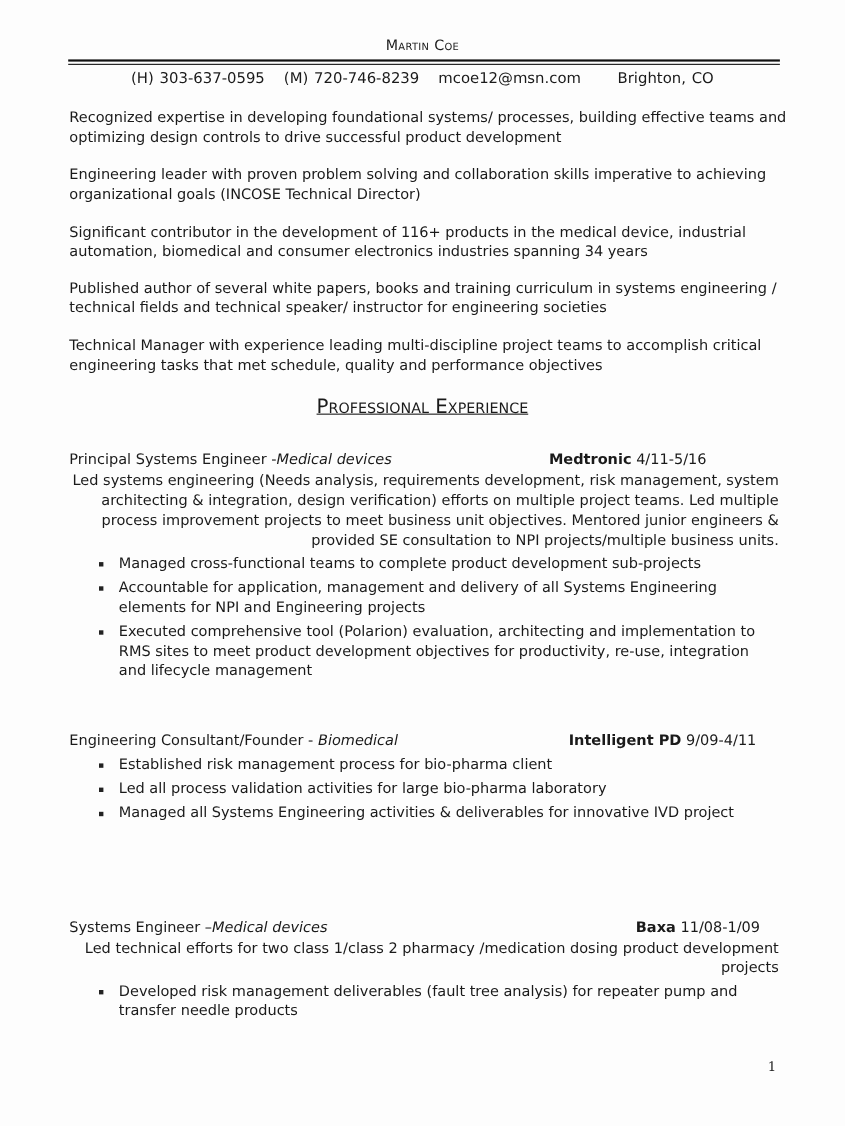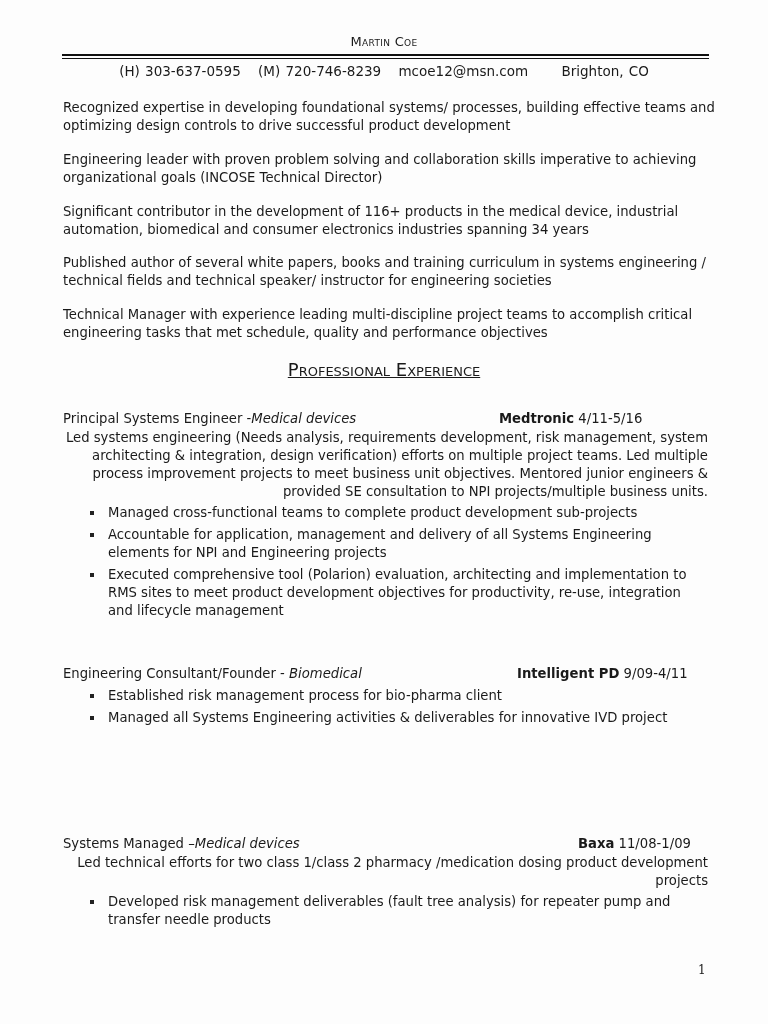--- a/index.html
+++ b/index.html
@@ -73,27 +73,28 @@
     </ul>
   </div>
 
   <div class="job" style="top:665px;">
     <div class="job-head">
       <span class="job-title">Engineering Consultant/Founder</span><span> - </span><span class="job-field">Biomedical</span>
       <span class="job-right" style="left:454px;"><b>Intelligent PD</b> <span>9/09-4/11</span></span>
     </div>
     <ul>
       <li>Established risk management process for bio-pharma client</li>
+      <li>Led all process validation activities for large bio-pharma laboratory</li>
       <li>Managed all Systems Engineering activities &amp; deliverables for innovative IVD project</li>
     </ul>
   </div>
 
   <div class="job" style="top:835px;">
     <div class="job-head">
-      <span class="job-title">Systems Managed</span><span> –</span><span class="job-field">Medical devices</span>
+      <span class="job-title">Systems Engineer</span><span> –</span><span class="job-field">Medical devices</span>
       <span class="job-right" style="left:515px;"><b>Baxa</b> <span>11/08-1/09</span></span>
     </div>
     <p class="desc">Led technical efforts for two class 1/class 2 pharmacy /medication dosing product development projects</p>
     <ul>
       <li>Developed risk management deliverables (fault tree analysis) for repeater pump and transfer needle products</li>
     </ul>
   </div>
 
   <div class="pagenum">1</div>
 </div>

